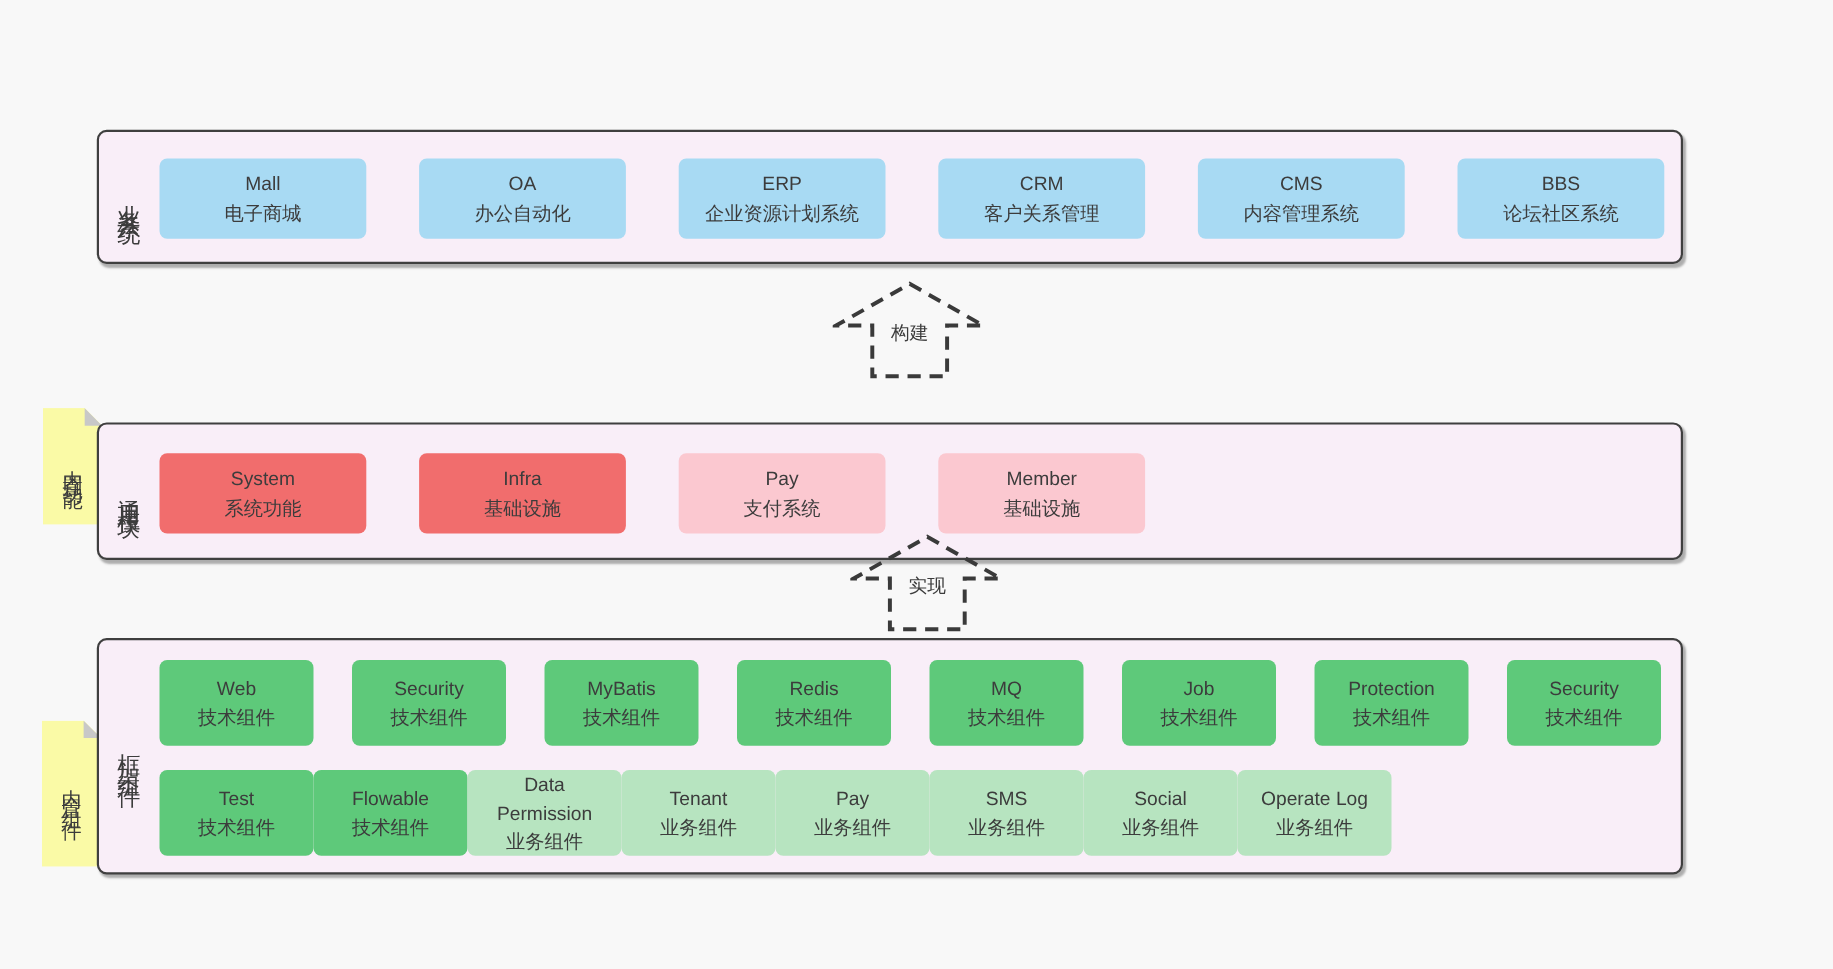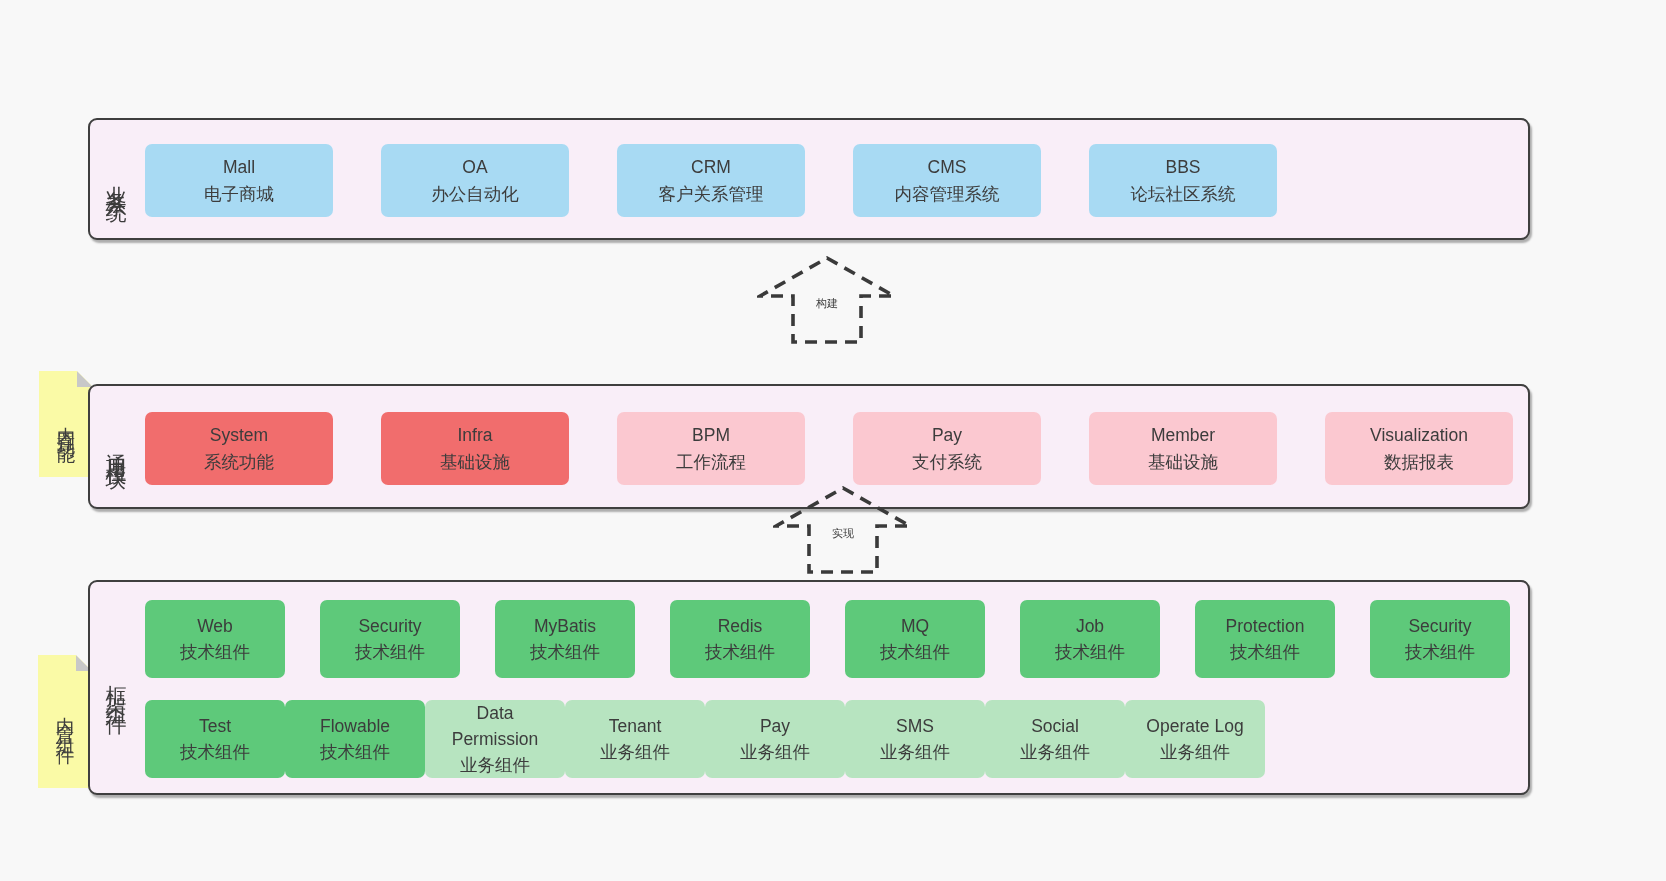--- a/index.html
+++ b/index.html
@@ -75,21 +75,21 @@
   #arrow-0 { left:757px; top:255px; }
   #arrow-1 { left:773px; top:485px; }
   .arrow svg { position:absolute; inset:0; }
   .arrow path {
     fill:none; stroke:#3a3a3a; stroke-width:3.6;
     stroke-dasharray:12 8;
   }
   .arrow-label {
     position:absolute; left:50%; top:48px; transform:translate(-50%,-50%);
     background: var(--page-bg, #f8f8f8);
-    font-size:11px; padding:1px 4px; white-space:nowrap;
+    font-size:17px; padding:1px 4px; white-space:nowrap;
     color:var(--text,#3c3c3c);
   }
 </style>
 </head>
 <body>
 
 <div class="canvas">
 
   <div class="sticky" id="sticky-0">内置功能</div>
   <div class="sticky" id="sticky-1">内置组件</div>
@@ -97,20 +97,24 @@
   <section class="layer" id="layer-0">
     <div class="v-title">业务系统</div>
     <div class="row row-0">
         <div class="box wide c-blue">
           <div>Mall</div>
           <div>电子商城</div>
         </div>
         <div class="box wide c-blue">
           <div>OA</div>
           <div>办公自动化</div>
+        </div>
+        <div class="box wide c-blue">
+          <div>ERP</div>
+          <div>企业资源计划系统</div>
         </div>
         <div class="box wide c-blue">
           <div>CRM</div>
           <div>客户关系管理</div>
         </div>
         <div class="box wide c-blue">
           <div>CMS</div>
           <div>内容管理系统</div>
         </div>
         <div class="box wide c-blue">
@@ -132,34 +136,26 @@
     <div class="row row-0">
         <div class="box wide c-red">
           <div>System</div>
           <div>系统功能</div>
         </div>
         <div class="box wide c-red">
           <div>Infra</div>
           <div>基础设施</div>
         </div>
         <div class="box wide c-pink">
-          <div>BPM</div>
-          <div>工作流程</div>
-        </div>
-        <div class="box wide c-pink">
           <div>Pay</div>
           <div>支付系统</div>
         </div>
         <div class="box wide c-pink">
           <div>Member</div>
           <div>基础设施</div>
-        </div>
-        <div class="box wide c-pink">
-          <div>Visualization</div>
-          <div>数据报表</div>
         </div>
       </div>
   </section>
 
   <div class="arrow" id="arrow-1">
     <svg viewBox="0 0 140 90">
       <path d="M70 3 L137 41 L104 41 L104 87 L36 87 L36 41 L3 41 Z"></path>
     </svg>
     <span class="arrow-label">实现</span>
   </div>

